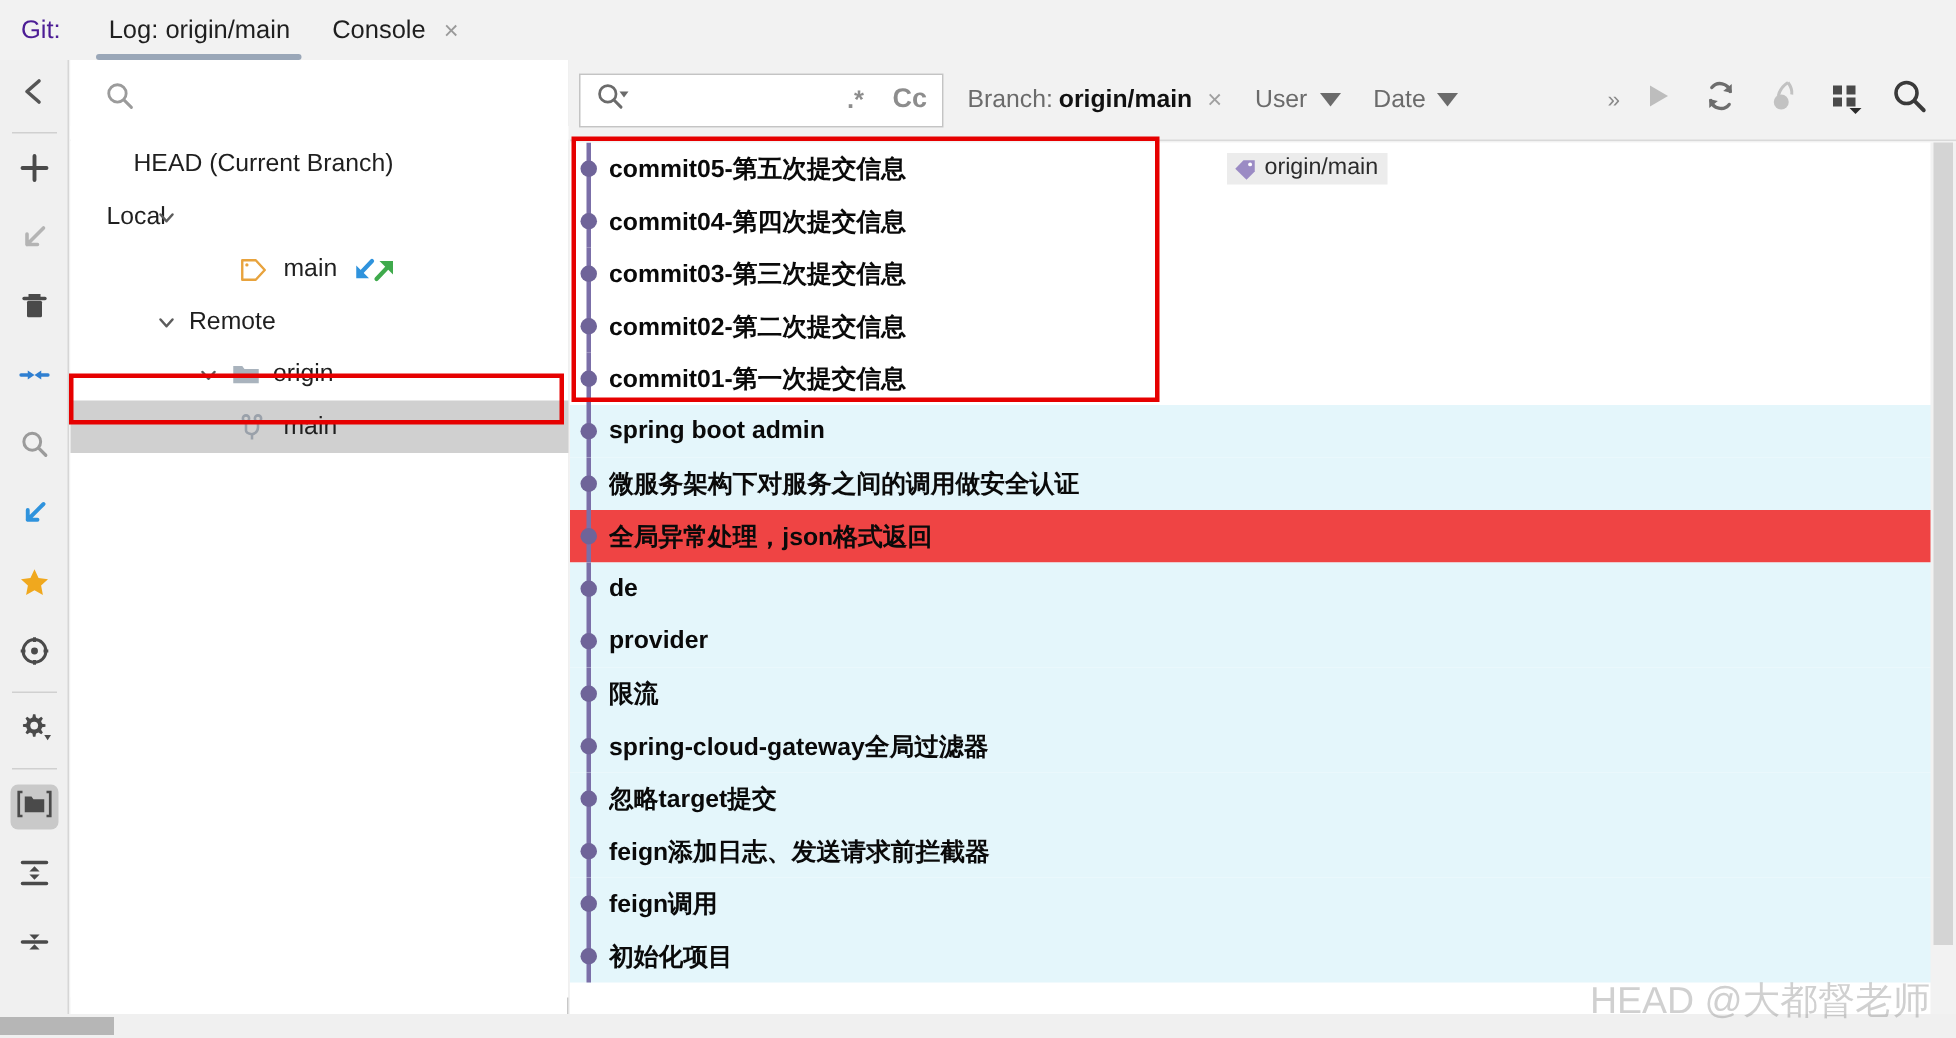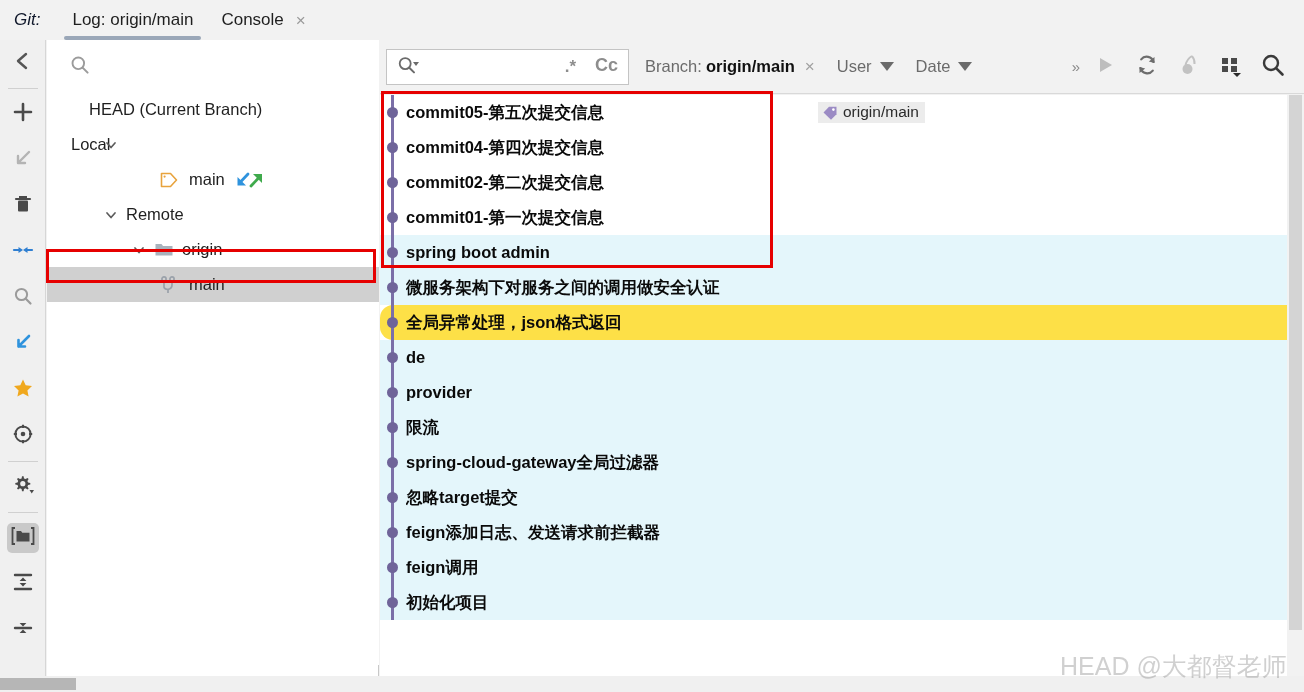--- a/index.html
+++ b/index.html
@@ -21,21 +21,21 @@
   
   .tabbar {
     position: absolute; left: 0; top: 0;
     width: 1304px; height: 40px;
     background: #f2f2f2;
     display: flex; align-items: center;
     font-size: 17px; color: #2b2b2b;
   }
   .git-label {
     margin-left: 14px; margin-right: 18px;
-    color: #0f172a; font-size: 17px; font-style: italic;
+    color: #4c1d95; font-size: 17px;
   }
   .tab {
     position: relative;
     height: 40px;
     display: flex; align-items: center;
     padding: 0 14px;
     font-size: 17px;
     color: #1f1f1f;
     cursor: default;
   }
@@ -184,21 +184,21 @@
     overflow: hidden;
   }
   .row {
     position: relative;
     height: 35px;
     display: flex; align-items: center;
     font-size: 16.5px;
     color: #0a0a0a;
   }
   .row.tinted { background: #e4f6fb; }
-  .row.rowsel { background: #fde047; border-radius: 13px; }
+  .row.rowsel { background: #ef4444; }
   .graph {
     position: absolute; left: 0; top: 0;
     width: 24px; height: 35px;
     display: flex; align-items: center; justify-content: center;
   }
   .graph .line {
     position: absolute; left: 11px; top: 0;
     width: 2.5px; height: 35px; background: #7b6fa8;
   }
   .graph .dot {
@@ -586,20 +586,27 @@
             <div class="line"></div>
             <div class="dot"></div>
           </div>
           <div class="subject">commit04-第四次提交信息</div>
         </div>
         <div class="row">
           <div class="graph">
             <div class="line"></div>
             <div class="dot"></div>
           </div>
+          <div class="subject">commit03-第三次提交信息</div>
+        </div>
+        <div class="row">
+          <div class="graph">
+            <div class="line"></div>
+            <div class="dot"></div>
+          </div>
           <div class="subject">commit02-第二次提交信息</div>
         </div>
         <div class="row">
           <div class="graph">
             <div class="line"></div>
             <div class="dot"></div>
           </div>
           <div class="subject">commit01-第一次提交信息</div>
         </div>
         <div class="row tinted">

